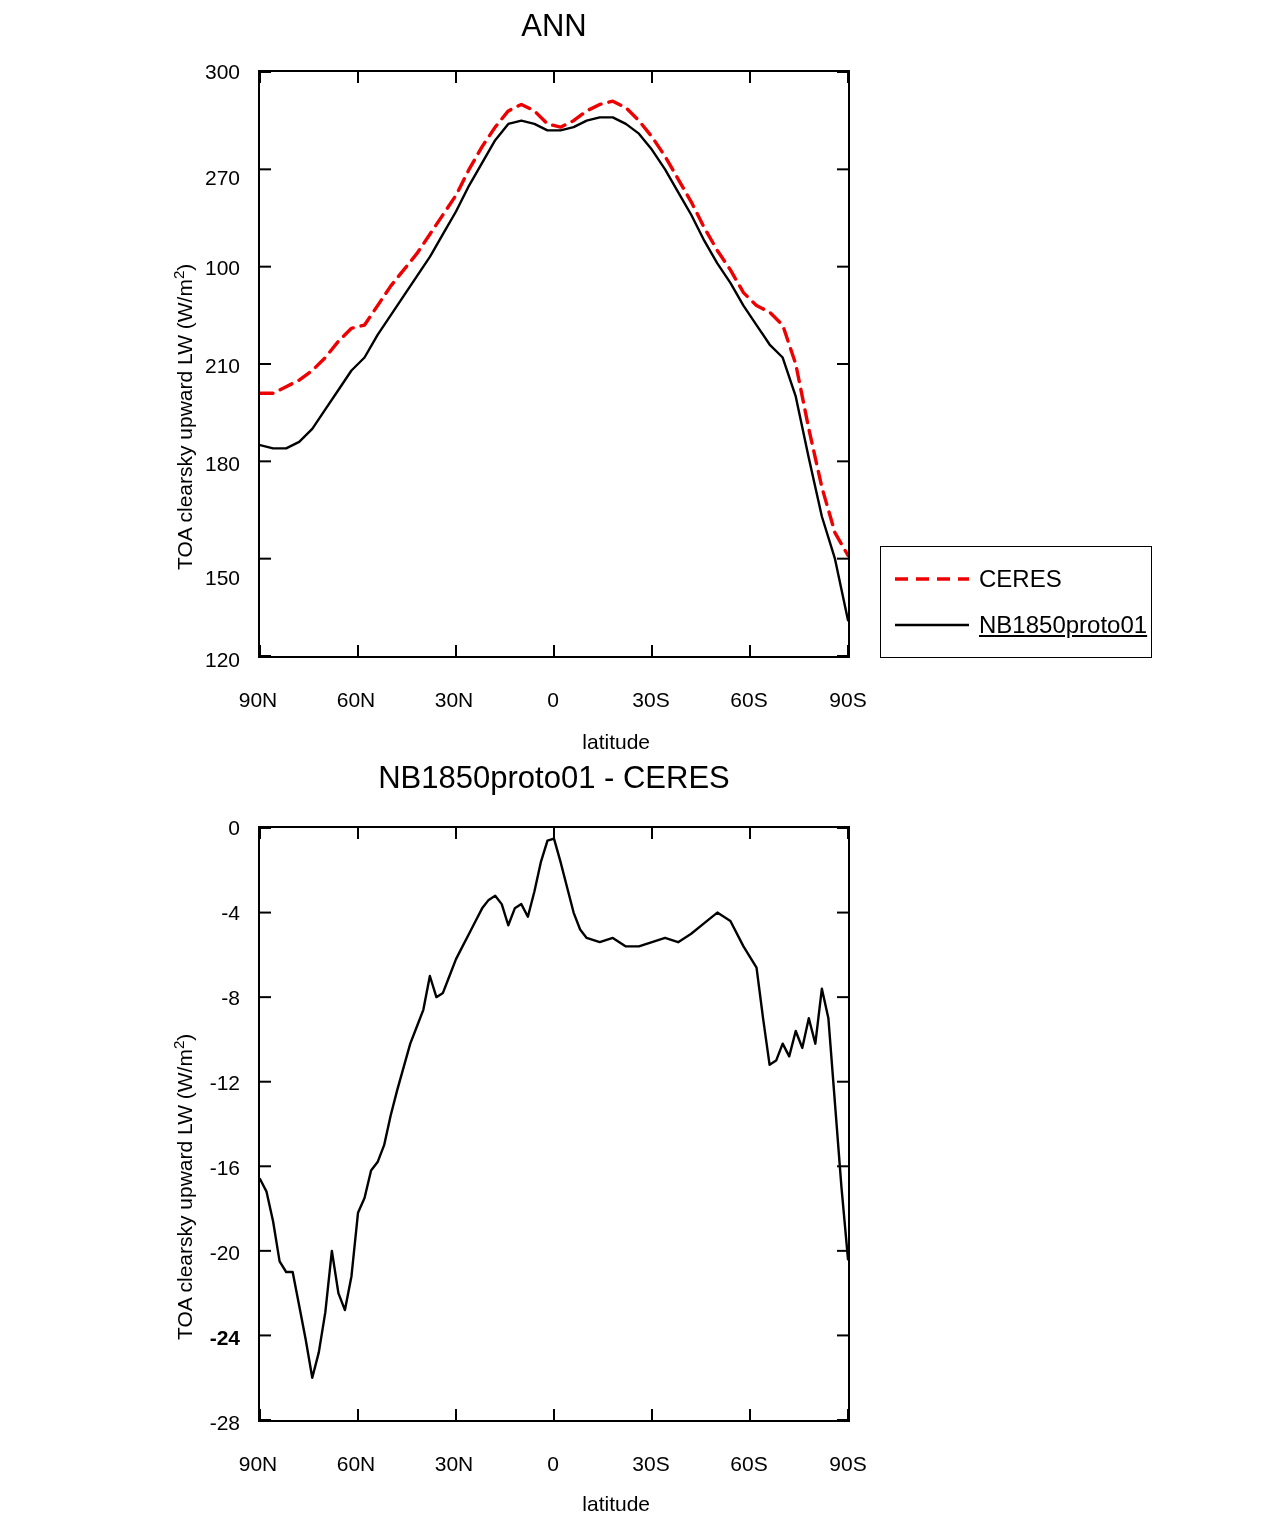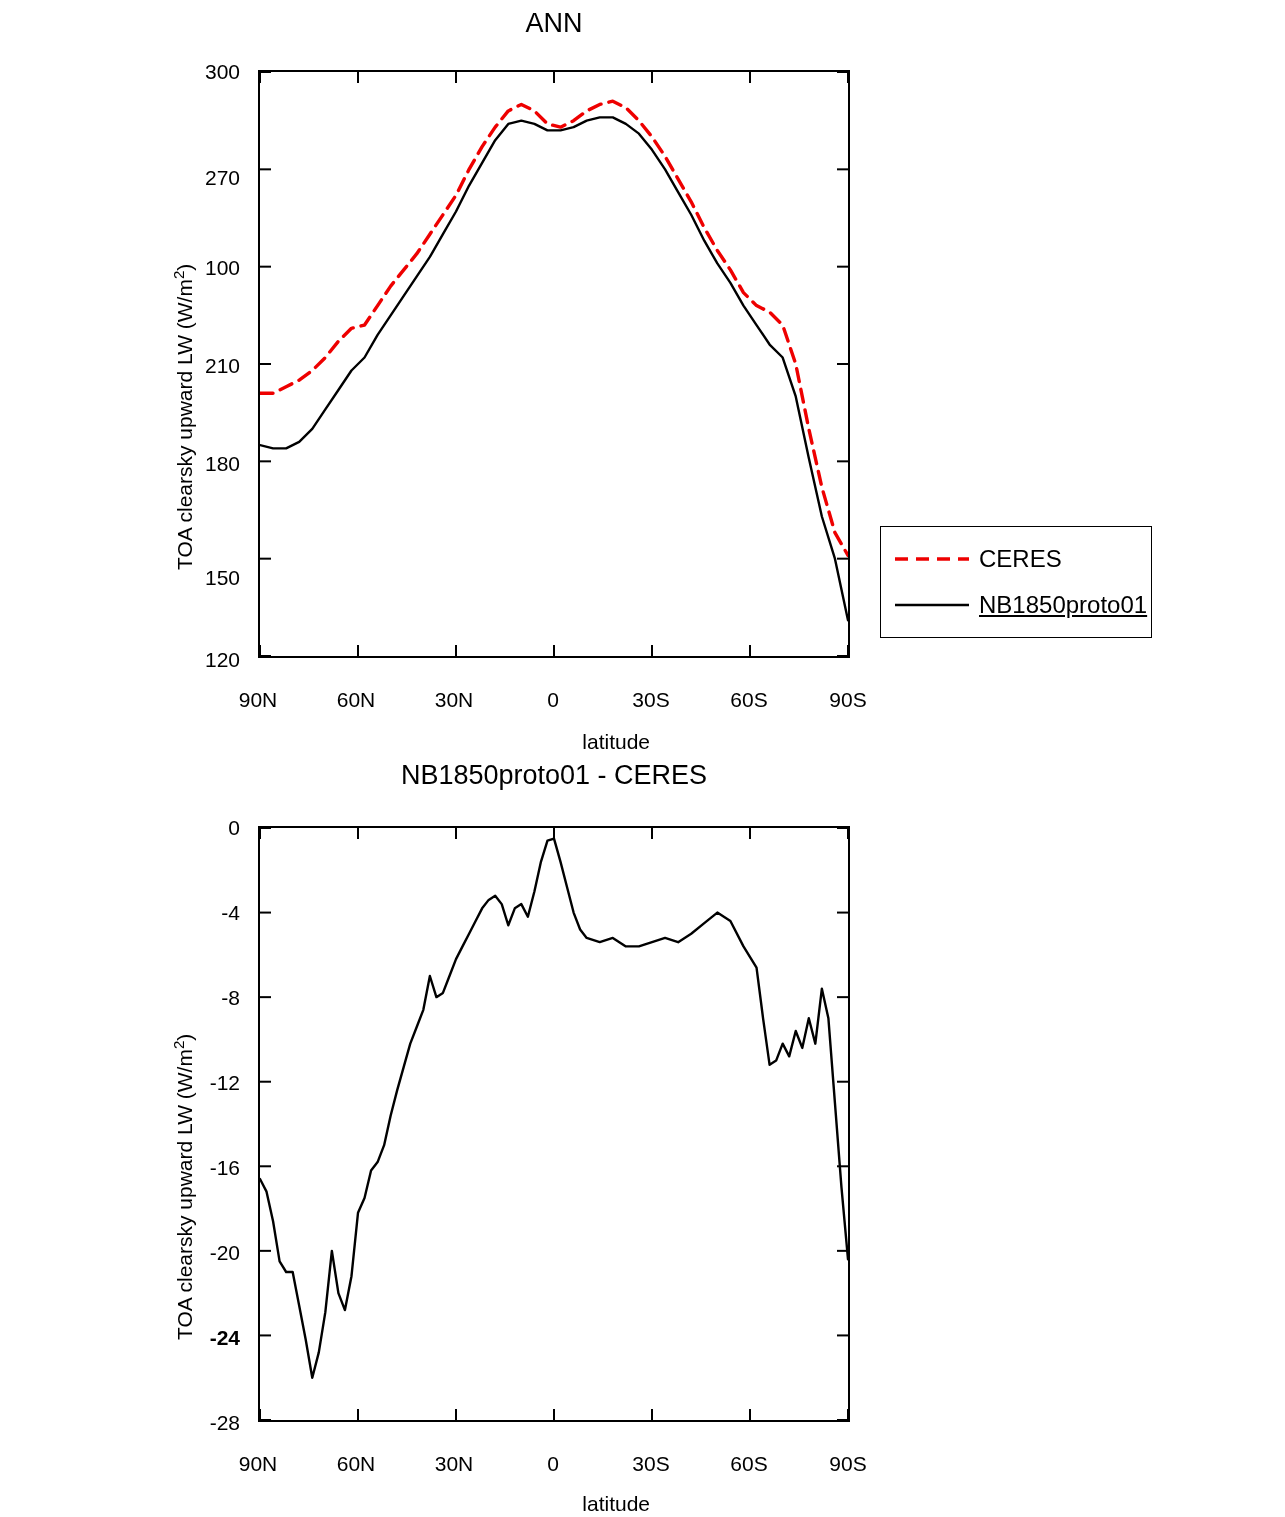--- a/index.html
+++ b/index.html
@@ -1,21 +1,21 @@
 <!DOCTYPE html>
 <html><head>
 <meta charset="utf-8">
 <style>
   html,body{margin:0;padding:0;background:#ffffff;}
   body{width:1285px;height:1517px;font-family:"Liberation Sans",sans-serif;color:#000;}
   .page{position:relative;width:1285px;height:1517px;}
 
   .panel{position:absolute;}
 
-  .title{position:absolute;text-align:center;font-size:27px;color:#000;white-space:nowrap;}
+  .title{position:absolute;text-align:center;font-size:31px;color:#000;white-space:nowrap;}
 
   .plotbox{position:absolute;border:2px solid #000;box-sizing:border-box;background:#fff;}
 
   .ylab{position:absolute;font-size:21px;transform-origin:0 0;transform:rotate(-90deg);white-space:nowrap;}
   .xlab{position:absolute;font-size:21px;text-align:right;white-space:nowrap;}
 
   .ytick{position:absolute;font-size:21px;text-align:right;white-space:nowrap;}
   .xtick{position:absolute;font-size:21px;text-align:center;white-space:nowrap;}
 
   .legendbox{position:absolute;border:1px solid #000;background:#fff;box-sizing:border-box;}
@@ -83,21 +83,21 @@
     <div class="xtick" style="left:218px;top:688px;width:80px;">90N</div>
     <div class="xtick" style="left:316px;top:688px;width:80px;">60N</div>
     <div class="xtick" style="left:414px;top:688px;width:80px;">30N</div>
     <div class="xtick" style="left:513px;top:688px;width:80px;">0</div>
     <div class="xtick" style="left:611px;top:688px;width:80px;">30S</div>
     <div class="xtick" style="left:709px;top:688px;width:80px;">60S</div>
     <div class="xtick" style="left:808px;top:688px;width:80px;">90S</div>
 
     <div class="xlab" style="left:458px;top:730px;width:192px;">latitude</div>
 
-    <div class="legendbox" style="left:880px;top:526px;width:272px;height:112px;padding-left:33px;">
+    <div class="legendbox" style="left:880px;top:546px;width:272px;height:112px;padding-left:33px;">
       <div class="legend-row" style="left:12px;top:18px;">
         <svg width="78" height="14">
           <line x1="2" y1="7" x2="76" y2="7" stroke="#ee0000" stroke-width="3.5" stroke-dasharray="13,8"></line>
         </svg>
         <span class="legend-label">CERES</span>
       </div>
       <div class="legend-row" style="left:12px;top:64px;text-decoration:underline;">
         <svg width="78" height="14">
           <line x1="2" y1="7" x2="76" y2="7" stroke="#000000" stroke-width="2.4"></line>
         </svg>

